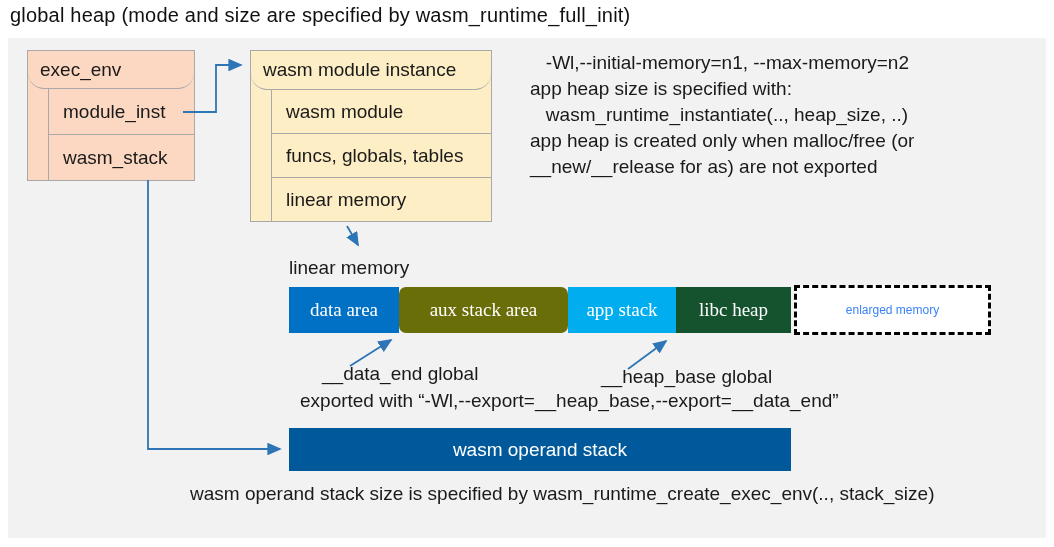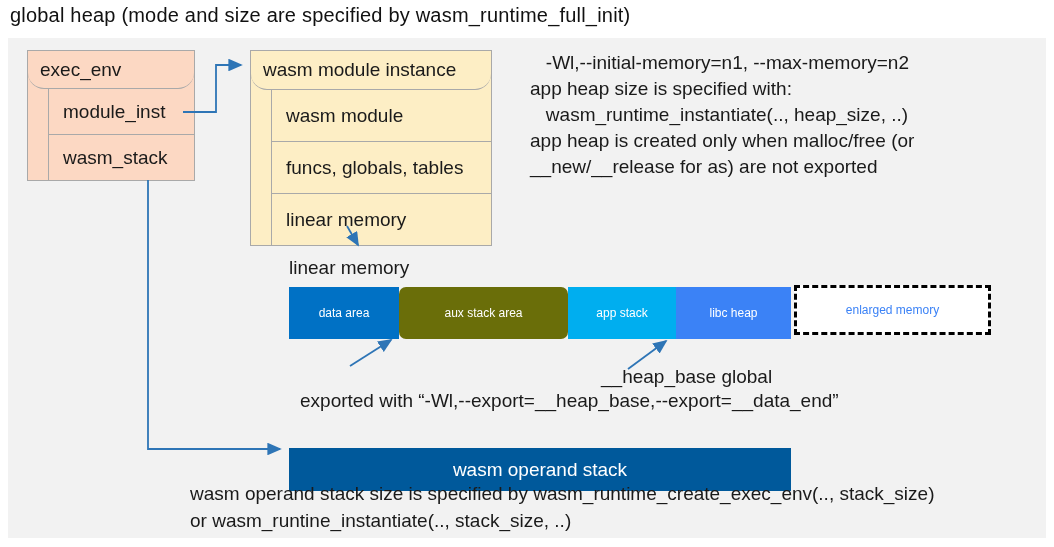--- a/index.html
+++ b/index.html
@@ -32,21 +32,21 @@
 
   
   .box {
     position: absolute;
     border: 1px solid #a9a9a9;
     display: flex;
     flex-direction: column;
     font-size: 19px;
   }
   .box-exec { left: 27px; top: 50px; width: 168px; height: 131px; background: #fcd8c3; }
-  .box-inst { left: 250px; top: 50px; width: 242px; height: 196px; background: #fdeec5; }
+  .box-inst { left: 250px; top: 50px; width: 242px; height: 172px; background: #fdeec5; }
   .box-header {
     height: 38px;
     flex: 0 0 38px;
     display: flex; align-items: center;
     padding-left: 12px;
     border-bottom: 1px solid #a9a9a9;
     white-space: nowrap;
     border-radius: 16px;
   }
   .box-inst .box-header { flex-basis: 39px; height: 39px; }
@@ -78,30 +78,31 @@
     left: 289px; top: 257px;
     font-size: 19px;
   }
   .lm-bar {
     position: absolute;
     left: 289px; top: 287px;
     height: 46px;
     display: flex;
   }
   .seg {
-    height: 52px;
+    height: 46px;
     display: flex; align-items: center; justify-content: center;
     color: #ffffff;
-    font-size: 12px;
-    white-space: nowrap;
+    font-size: 19px;
+    white-space: nowrap;
+    font-family: Liberation Serif, serif;
   }
   .seg-data  { width: 110px; background: #0071c5; }
   .seg-aux   { width: 169px; background: #6a6e09; border-radius: 7px; }
   .seg-app   { width: 108px; background: #00aeef; }
-  .seg-libc  { width: 115px; background: #3b82f6; }
+  .seg-libc  { width: 115px; background: #14532d; }
   .seg-enlarged {
     position: absolute;
     left: 794px; top: 285px;
     width: 197px; height: 50px;
     background: #ffffff;
     border: 3px dashed #000000;
     color: #3b82f6;
     display: flex; align-items: center; justify-content: center;
     font-size: 12px;
     white-space: nowrap;
@@ -112,21 +113,21 @@
     font-size: 19px;
     white-space: nowrap;
   }
   .ann-data-end  { left: 322px; top: 363px; }
   .ann-heap-base { left: 601px; top: 366px; }
   .ann-exported  { left: 300px; top: 390px; text-align: center; }
 
   
   .op-stack {
     position: absolute;
-    left: 289px; top: 448px;
+    left: 289px; top: 428px;
     width: 502px; height: 43px;
     background: #00599b;
     color: #ffffff;
     display: flex; align-items: center; justify-content: center;
     font-size: 19px;
   }
 
   .notes-bottom {
     position: absolute;
     left: 190px; top: 480px;
@@ -185,28 +186,28 @@
 
   <div class="lm-label">linear memory</div>
   <div class="lm-bar">
     <div class="seg seg-data">data area</div>
     <div class="seg seg-aux">aux stack area</div>
     <div class="seg seg-app">app stack</div>
     <div class="seg seg-libc">libc heap</div>
   </div>
   <div class="seg-enlarged">enlarged memory</div>
 
+  <div class="ann ann-data-end">__data_end global</div>
   <div class="ann ann-heap-base">__heap_base global</div>
   <div class="ann ann-exported">exported with “-Wl,--export=__heap_base,--export=__data_end”</div>
 
   <div class="op-stack">wasm operand stack</div>
 
   <div class="notes-bottom">
     <div class="note-line">wasm operand stack size is specified by wasm_runtime_create_exec_env(.., stack_size)</div>
-    <div class="note-line">or wasm_runtine_instantiate(.., stack_size, ..)</div>
   </div>
 
   <svg class="arrow-layer" width="1054" height="547" viewBox="0 0 1054 547">
     <defs>
       <marker id="arrowhead" markerWidth="9" markerHeight="7" refX="7" refY="3.5" orient="auto">
         <path d="M0,0 L8,3.5 L0,7 Z" fill="#2e75b6"></path>
       </marker>
     </defs>
 
     <path d="M183,112 L216,112 L216,65 L241,65" fill="none" stroke="#2e75b6" stroke-width="1.8" marker-end="url(#arrowhead)"></path>

